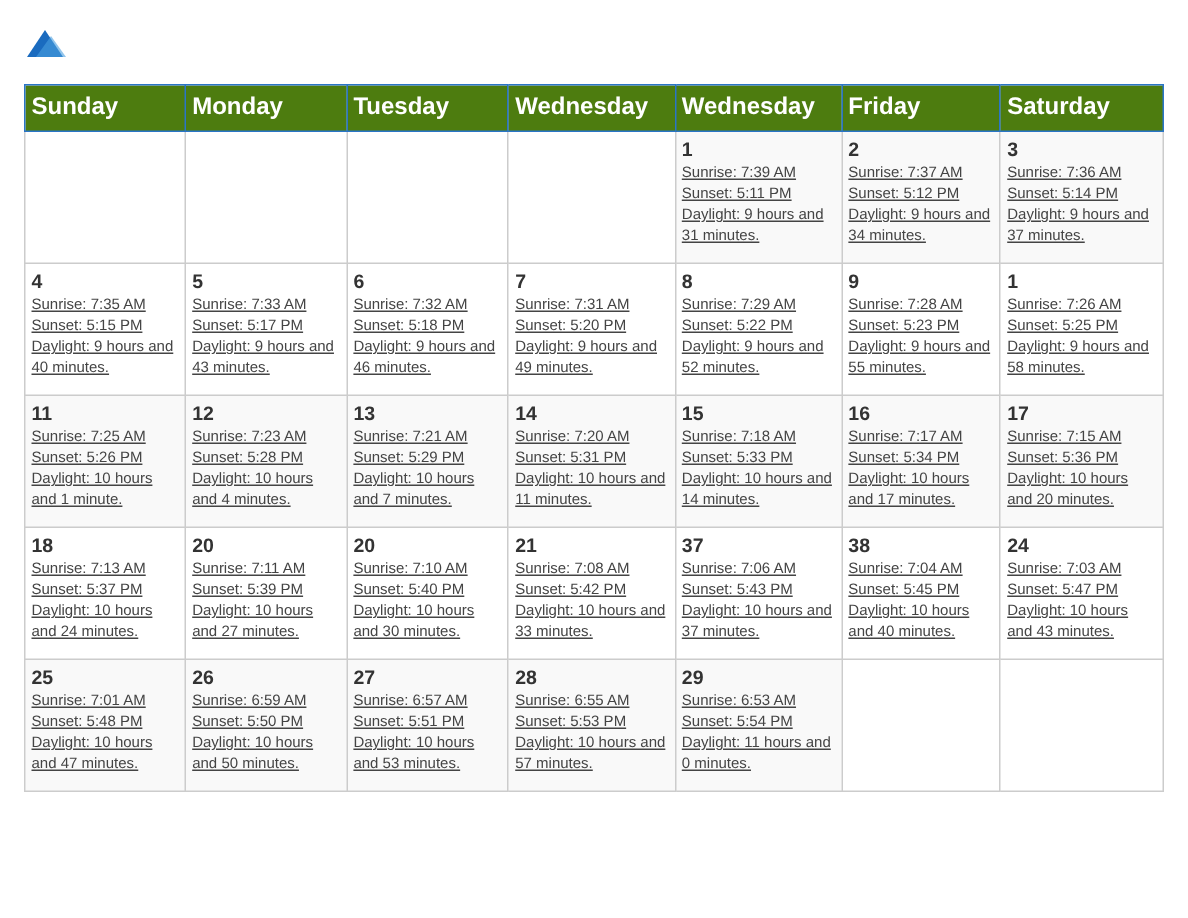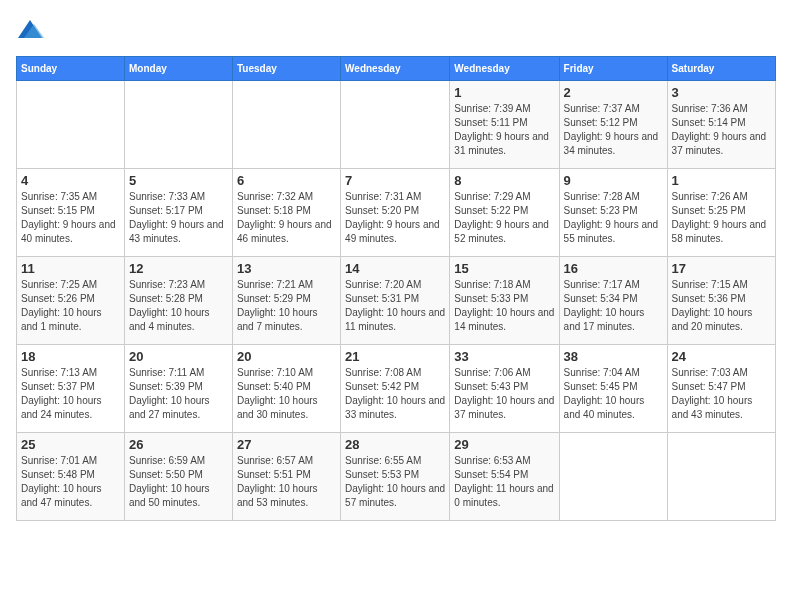--- a/index.html
+++ b/index.html
@@ -46,25 +46,25 @@
     .calendar-subtitle {
       font-size: 14px;
       color: #555;
     }
     table {
       width: 100%;
       border-collapse: collapse;
       font-size: 11px;
     }
     thead tr th {
-      background: #3b82f6;
+      background: #4d7c0f;
       color: #fff;
       padding: 6px 4px;
       text-align: left;
-      font-size: 10px;
+      font-size: 16px;
       font-weight: bold;
       border: 1px solid #2a75c7;
     }
     tbody tr td {
       border: 1px solid #ccc;
       vertical-align: top;
       padding: 4px;
       width: 113px;
       height: 88px;
       color: #333;
@@ -76,20 +76,21 @@
     .day-number {
       font-weight: bold;
       font-size: 13px;
       margin-bottom: 2px;
       display: block;
     }
     .day-detail {
       font-size: 10px;
       line-height: 1.4;
       color: #444;
+      text-decoration: underline;
     }
     .empty-cell {
       background: #fff !important;
     }
   </style>
 </head>
 <body>
 
 <div class="header">
   <div class="logo">
@@ -209,21 +210,21 @@
         </td>
         <td>
           <span class="day-number">20</span>
           <div class="day-detail">Sunrise: 7:10 AM<br>Sunset: 5:40 PM<br>Daylight: 10 hours and 30 minutes.</div>
         </td>
         <td>
           <span class="day-number">21</span>
           <div class="day-detail">Sunrise: 7:08 AM<br>Sunset: 5:42 PM<br>Daylight: 10 hours and 33 minutes.</div>
         </td>
         <td>
-          <span class="day-number">33</span>
+          <span class="day-number">37</span>
           <div class="day-detail">Sunrise: 7:06 AM<br>Sunset: 5:43 PM<br>Daylight: 10 hours and 37 minutes.</div>
         </td>
         <td>
           <span class="day-number">38</span>
           <div class="day-detail">Sunrise: 7:04 AM<br>Sunset: 5:45 PM<br>Daylight: 10 hours and 40 minutes.</div>
         </td>
         <td>
           <span class="day-number">24</span>
           <div class="day-detail">Sunrise: 7:03 AM<br>Sunset: 5:47 PM<br>Daylight: 10 hours and 43 minutes.</div>
         </td>

